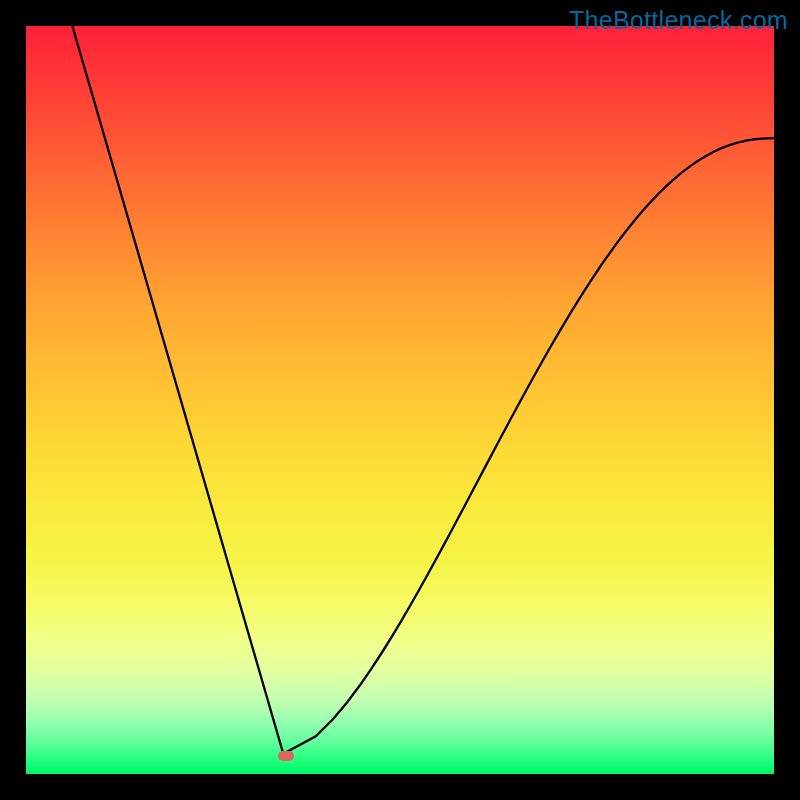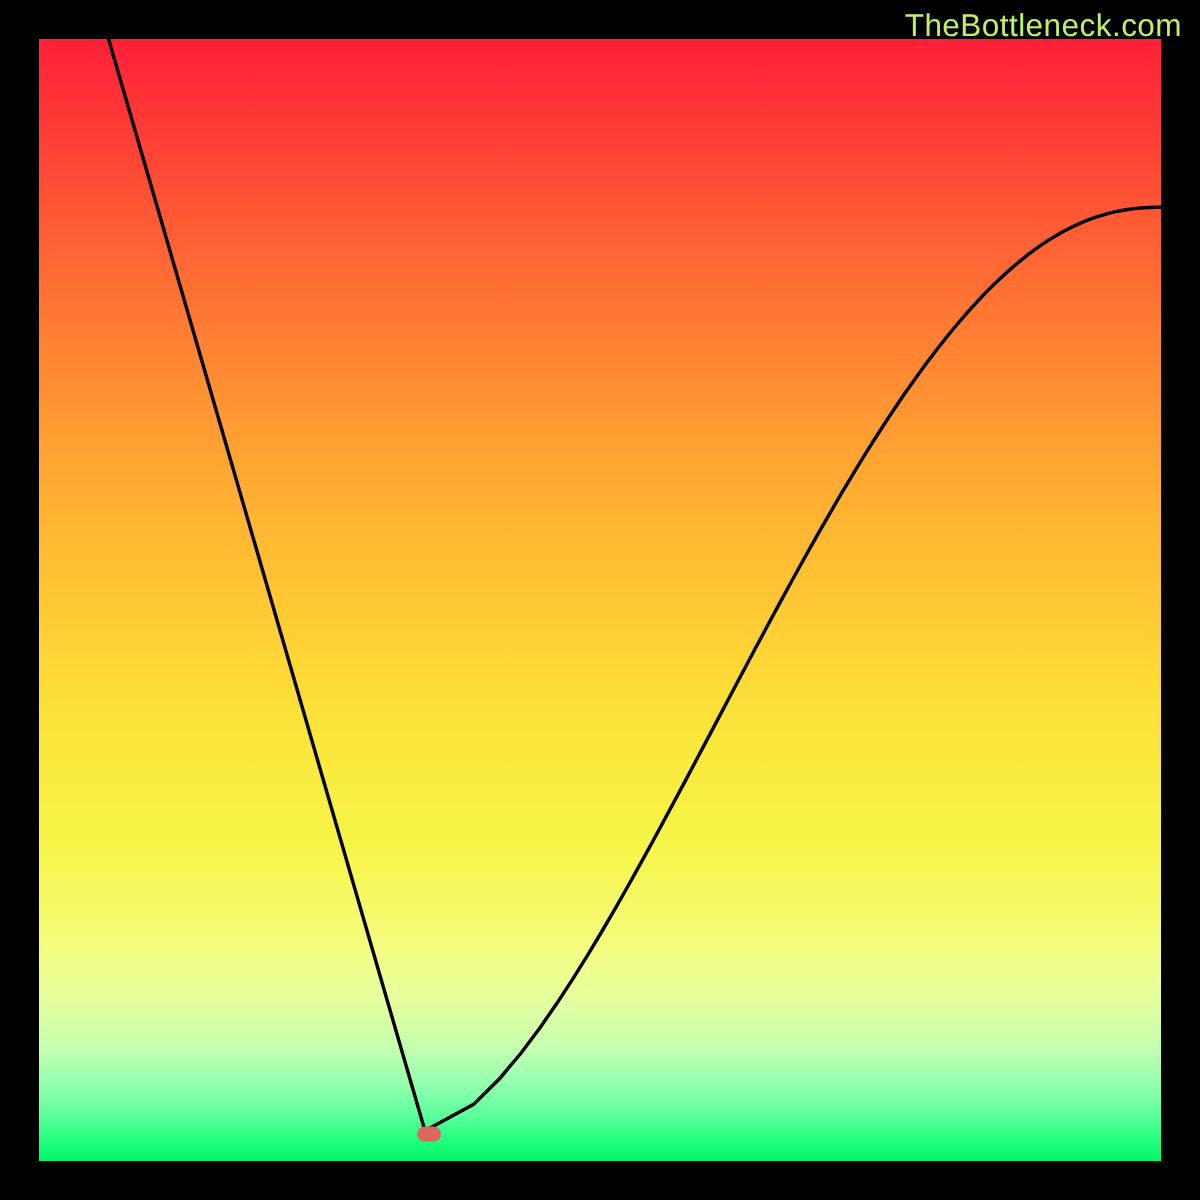--- a/index.html
+++ b/index.html
@@ -36,22 +36,22 @@
       #95ffb0 93%,
       #5cff9b 96%,
       #25ff80 98%,
       #00f56a 100%
     );
   }
   .watermark {
     position: absolute;
     top: 6px;
     right: 12px;
-    color: #bef264;
-    font-size: 21px;
+    color: #0369a1;
+    font-size: 25px;
     font-weight: 500;
     letter-spacing: 0.3px;
     z-index: 5;
   }
   svg.curve {
     position: absolute;
     left: 0;
     top: 0;
     width: 748px;
     height: 748px;

